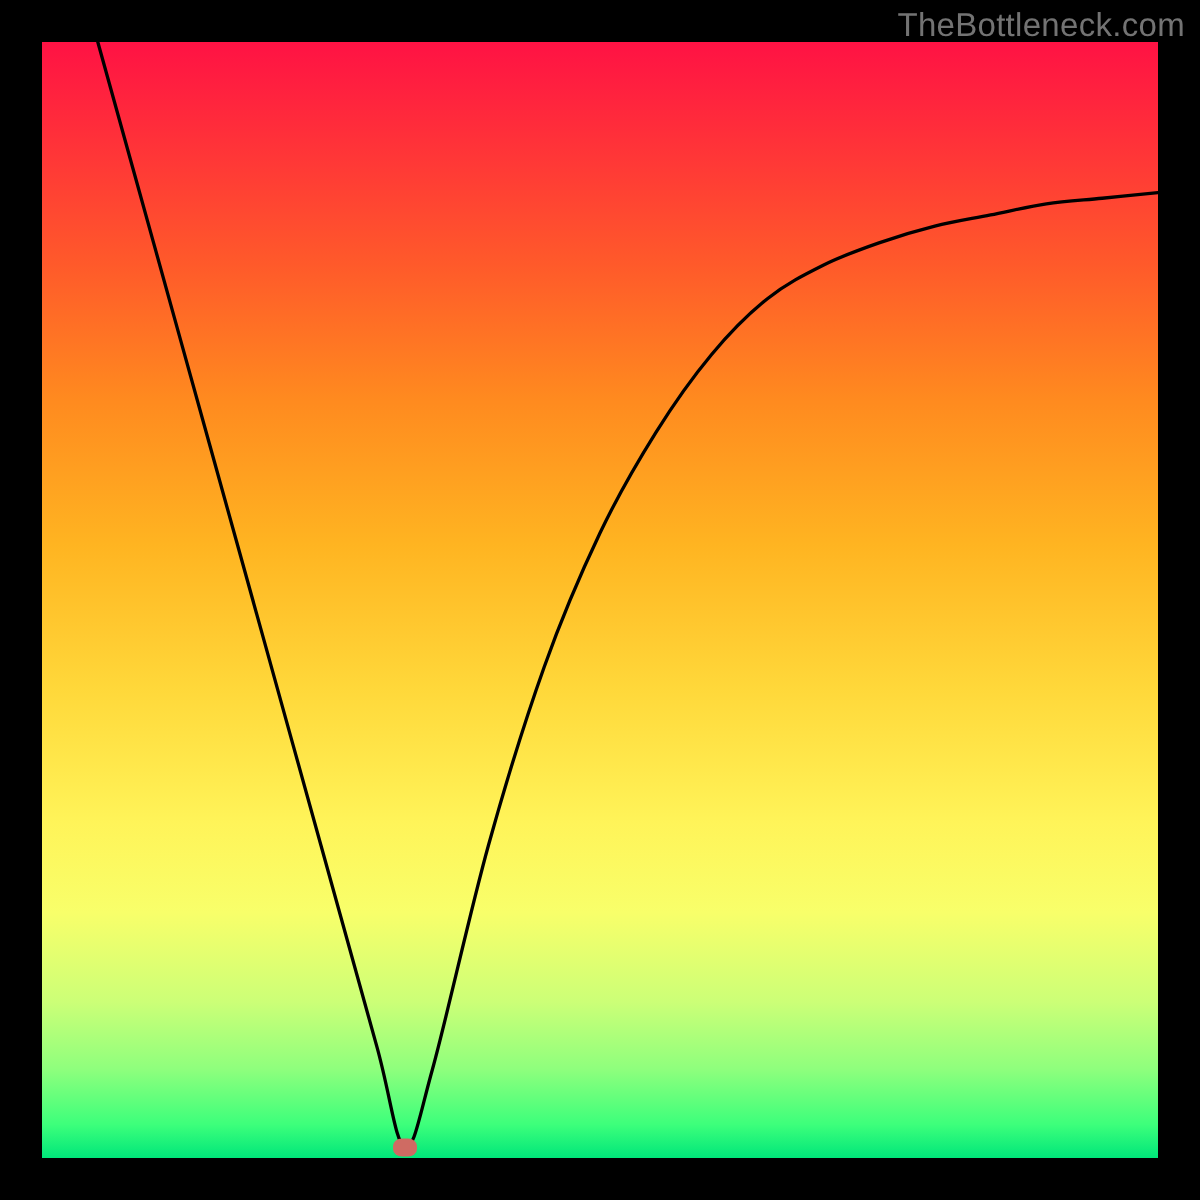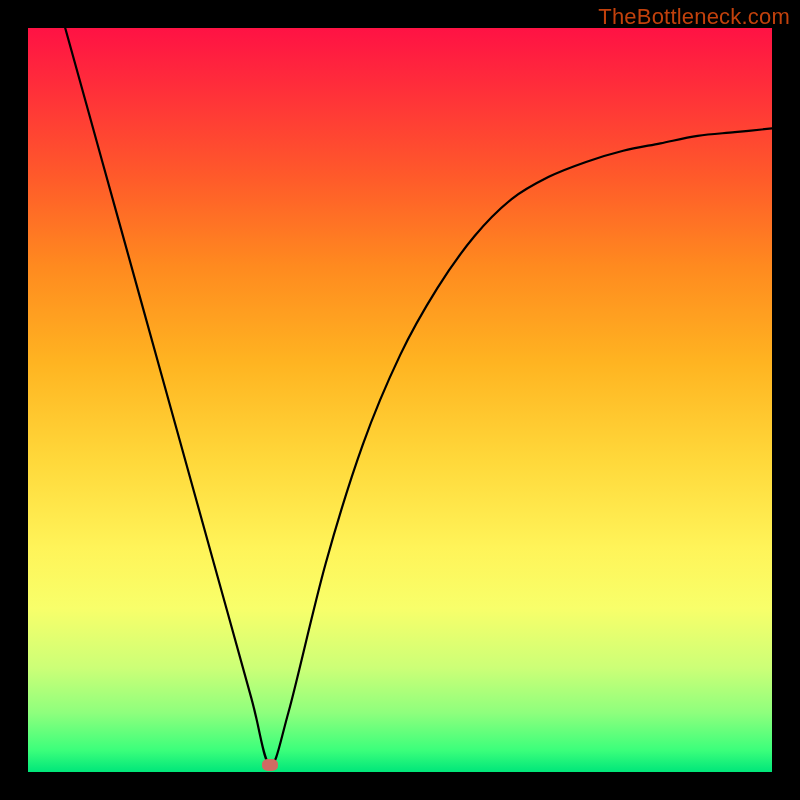--- a/index.html
+++ b/index.html
@@ -29,21 +29,21 @@
       #ccff77 86%,
       #8fff7d 92%,
       #3dff7b 97%,
       #00e67a 100%
     );
   }
   .watermark {
     position: absolute;
     top: 4px;
     right: 10px;
-    color: #c2410c;
+    color: #737373;
     font-size: 22px;
     font-weight: 500;
     letter-spacing: 0.2px;
     user-select: none;
   }
   svg.curve {
     position: absolute;
     left: 0;
     top: 0;
     width: 744px;

